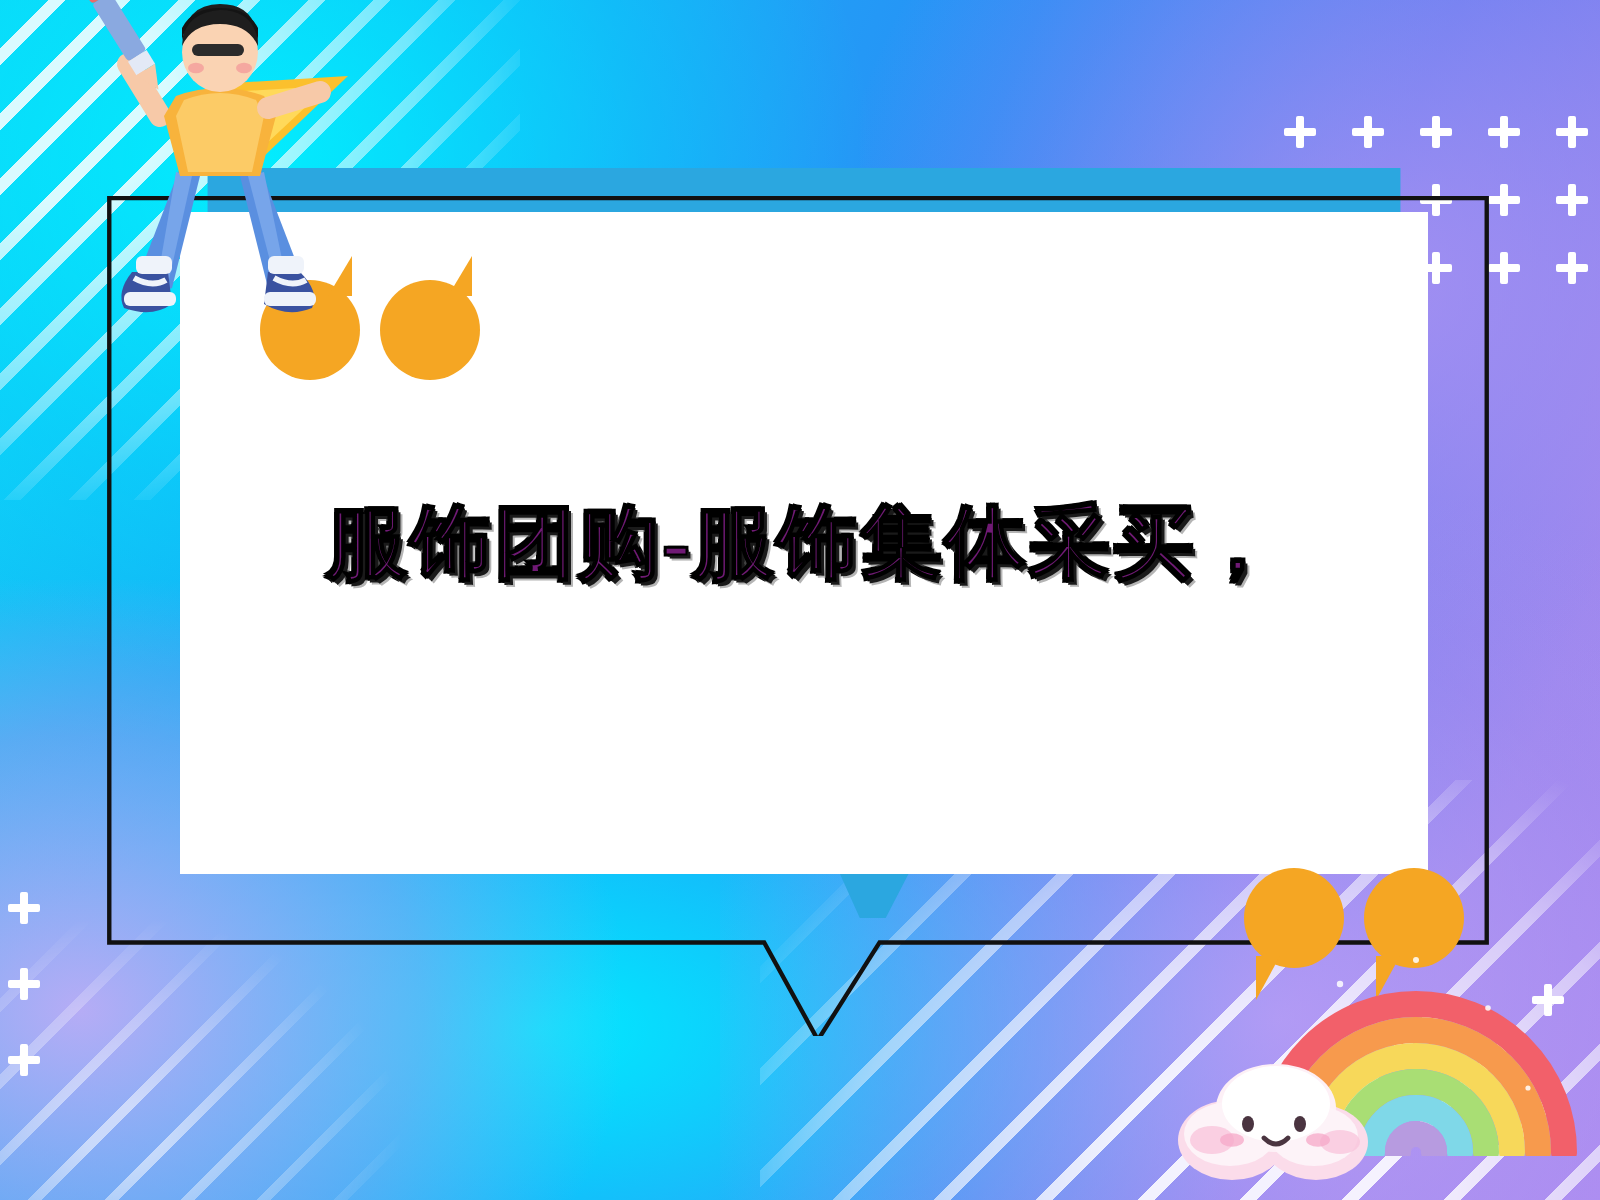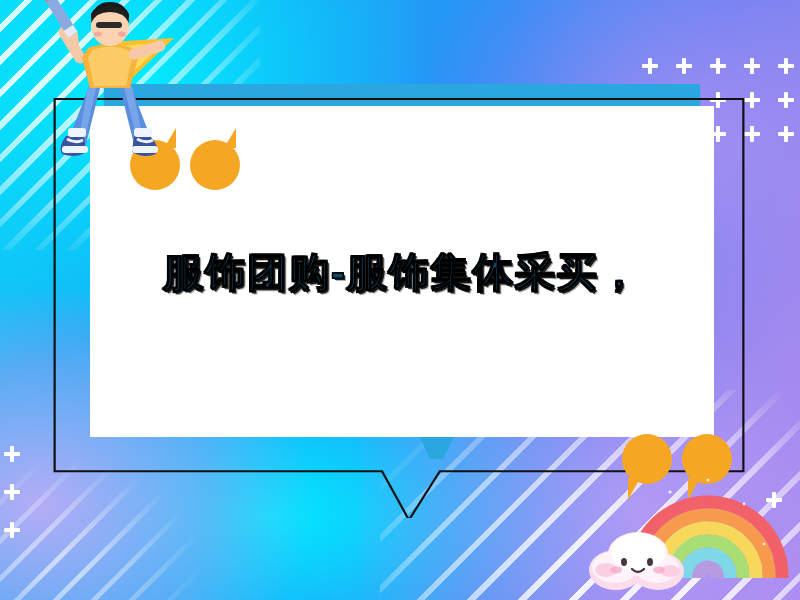--- a/index.html
+++ b/index.html
@@ -85,25 +85,25 @@
     background:#fff;
   }
 
   
   .title-wrap{
     position:absolute; left:90px; top:106px; width:624px; height:331px;
     display:flex; flex-direction:column; align-items:center; justify-content:center;
     gap:14px;
   }
   .title-line{
-    font-family:Liberation Sans, sans-serif;
+    font-family:Liberation Serif, serif;
     font-weight:bold;
     font-size:40px;
     letter-spacing:2px;
-    color:#0c4a6e;
+    color:#701a75;
     line-height:1.15;
     white-space:nowrap;
     -webkit-text-stroke:1px #000;
     text-shadow:
        2px 2px 0 #1a1a1a,
        3px 3px 0 rgba(120,120,120,.55),
        1px 1px 0 #000,
       -1px  1px 0 #000,
        1px -1px 0 #000,
       -1px -1px 0 #000;

